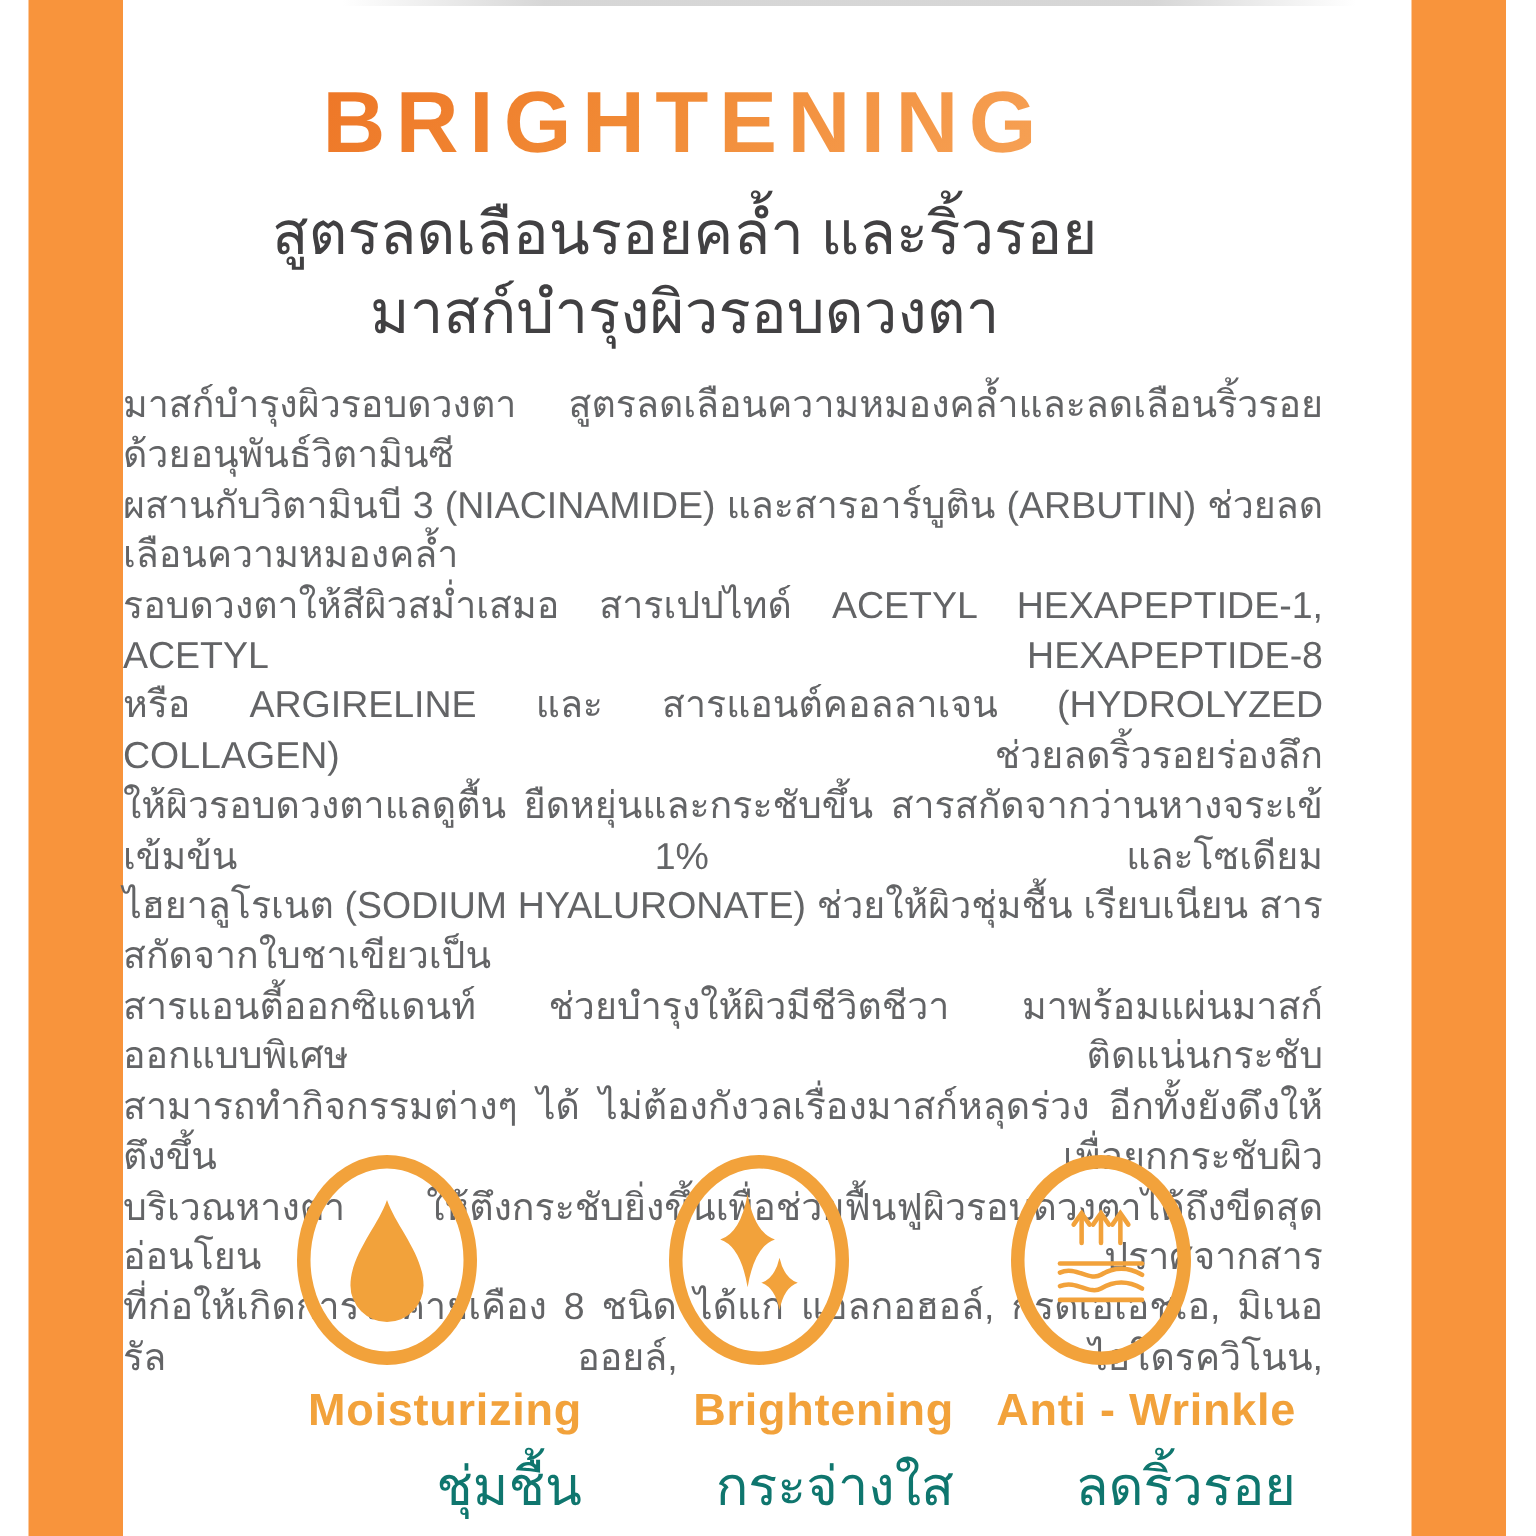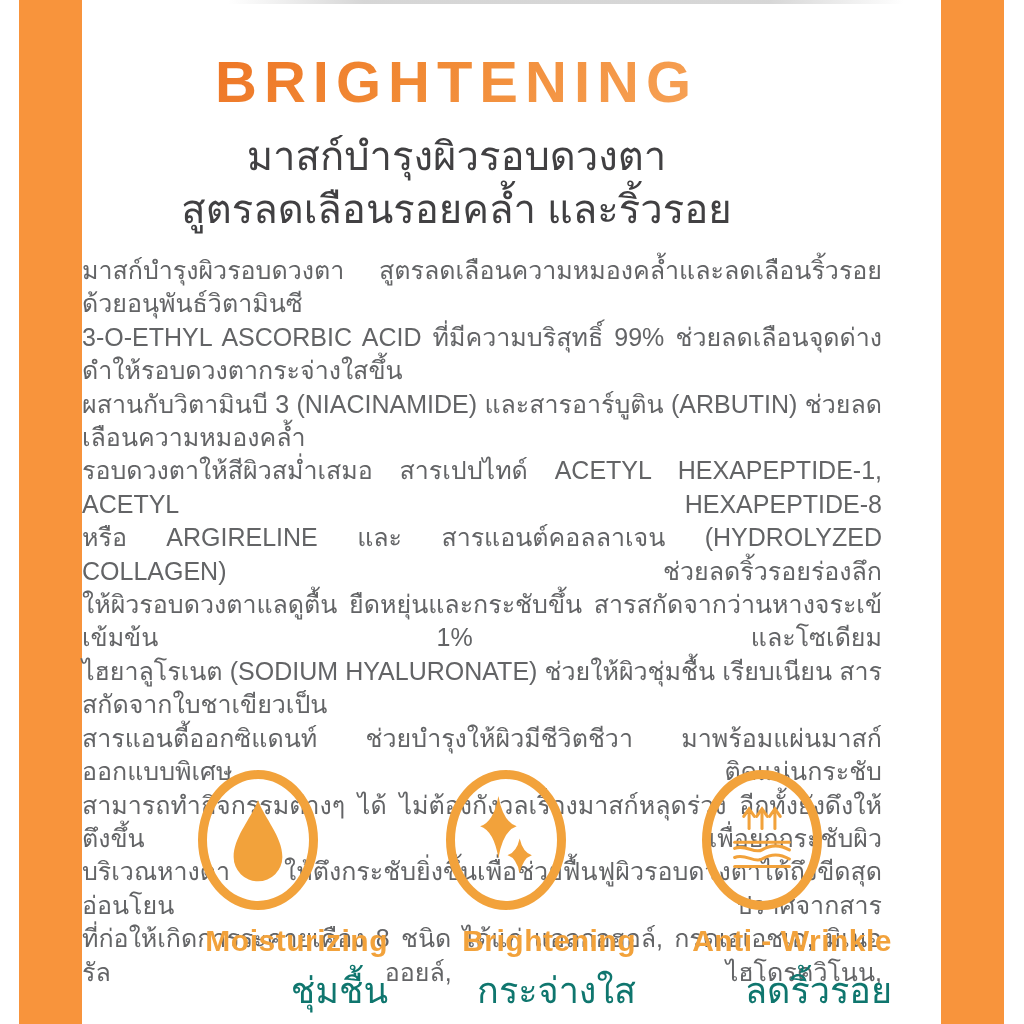--- a/index.html
+++ b/index.html
@@ -20,48 +20,47 @@
       font-size:40px;line-height:53px;font-weight:500;}
 
   .desc{margin:18px auto 0 auto;width:800px;color:#636466;
       font-size:25px;line-height:33.4px;}
   .desc-line{text-align:justify;text-align-last:justify;white-space:normal;}
 
   .features{position:absolute;left:0;top:764px;width:859px;height:250px;}
   .feature{position:absolute;width:260px;text-align:right;}
   .feature.f0{left:46px;}
   .feature.f1{left:294px;}
-  .feature.f2{left:550px;}
+  .feature.f2{left:522px;}
   .ring{width:102px;height:122px;border:9px solid #F2A23B;border-radius:50%;
       margin:6px auto 0 auto;display:flex;align-items:center;justify-content:center;}
   .label-en{margin-top:14px;font-weight:bold;font-size:30px;color:#F2A23B;letter-spacing:.5px;}
   .label-th{margin-top:4px;font-size:36px;color:#0f766e;}
   svg{display:block;}
 </style>
 </head>
 <body>
 
 <div class="side-bar left"></div>
 <div class="side-bar right"></div>
 <div class="top-shadow"></div>
 
 <div class="content">
 
   <div class="title-block">
     <div>BRIGHTENING</div>
   </div>
 
   <div class="subtitle-block">
+    <div>สูตรลดเลือนรอยคล้ำ และริ้วรอย</div>
     <div>มาสก์บำรุงผิวรอบดวงตา</div>
-    <div>สูตรลดเลือนรอยคล้ำ และริ้วรอย</div>
   </div>
 
   <div class="desc" id="desc">
       <div class="desc-line">มาสก์บำรุงผิวรอบดวงตา สูตรลดเลือนความหมองคล้ำและลดเลือนริ้วรอย ด้วยอนุพันธ์วิตามินซี</div>
-      <div class="desc-line">3-O-ETHYL ASCORBIC ACID ที่มีความบริสุทธิ์ 99% ช่วยลดเลือนจุดด่างดำให้รอบดวงตากระจ่างใสขึ้น</div>
       <div class="desc-line">ผสานกับวิตามินบี 3 (NIACINAMIDE) และสารอาร์บูติน (ARBUTIN) ช่วยลดเลือนความหมองคล้ำ</div>
       <div class="desc-line">รอบดวงตาให้สีผิวสม่ำเสมอ สารเปปไทด์ ACETYL HEXAPEPTIDE-1, ACETYL HEXAPEPTIDE-8</div>
       <div class="desc-line">หรือ ARGIRELINE และ สารแอนต์คอลลาเจน (HYDROLYZED COLLAGEN) ช่วยลดริ้วรอยร่องลึก</div>
       <div class="desc-line">ให้ผิวรอบดวงตาแลดูตื้น ยืดหยุ่นและกระชับขึ้น สารสกัดจากว่านหางจระเข้เข้มข้น 1% และโซเดียม</div>
       <div class="desc-line">ไฮยาลูโรเนต (SODIUM HYALURONATE) ช่วยให้ผิวชุ่มชื้น เรียบเนียน สารสกัดจากใบชาเขียวเป็น</div>
       <div class="desc-line">สารแอนตี้ออกซิแดนท์ ช่วยบำรุงให้ผิวมีชีวิตชีวา มาพร้อมแผ่นมาสก์ออกแบบพิเศษ ติดแน่นกระชับ</div>
       <div class="desc-line">สามารถทำกิจกรรมต่างๆ ได้ ไม่ต้องกังวลเรื่องมาสก์หลุดร่วง อีกทั้งยังดึงให้ตึงขึ้น เพื่อยกกระชับผิว</div>
       <div class="desc-line">บริเวณหางตา ให้ตึงกระชับยิ่งขึ้นเพื่อช่วยฟื้นฟูผิวรอบดวงตาได้ถึงขีดสุด อ่อนโยน ปราศจากสาร</div>
       <div class="desc-line">ที่ก่อให้เกิดการระคายเคือง 8 ชนิด ได้แก่ แอลกอฮอล์, กรดเอเอชเอ, มิเนอรัล ออยล์, ไฮโดรควิโนน,</div>
     </div>

